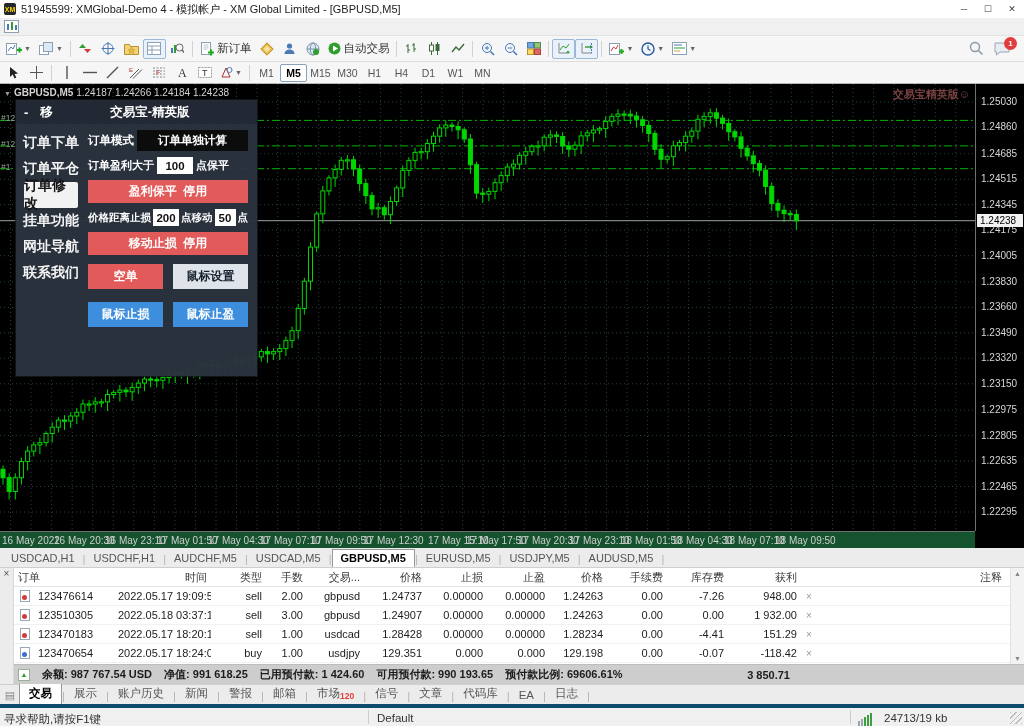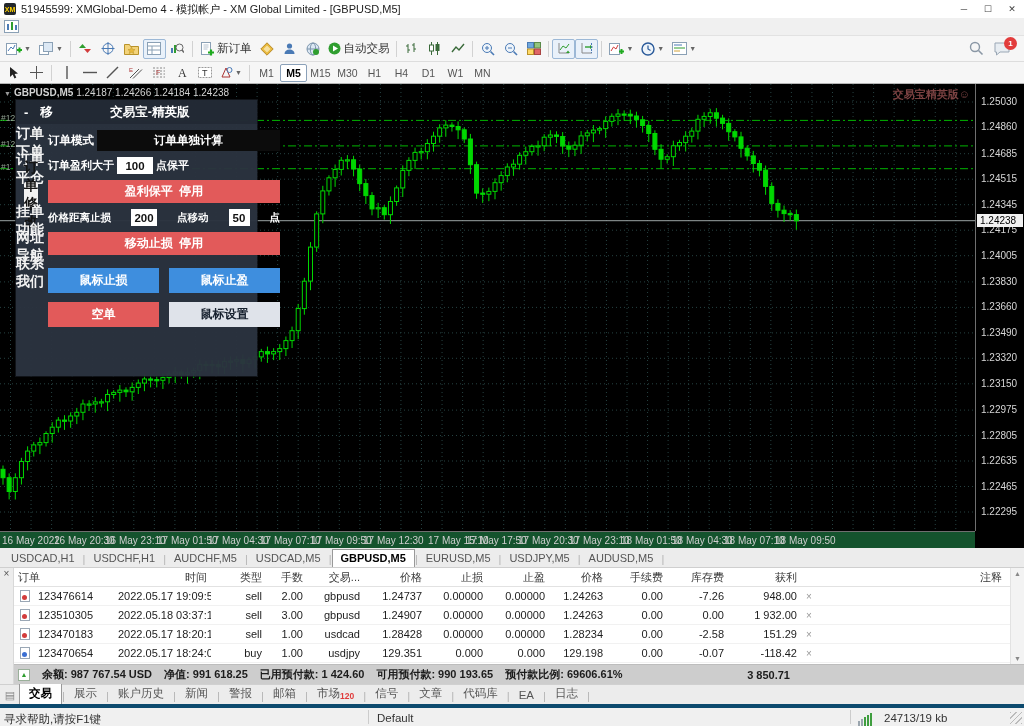--- a/index.html
+++ b/index.html
@@ -765,35 +765,35 @@
         <div class="tp-row">
             <span>订单模式</span>
             <div class="tp-blackbtn">订单单独计算</div>
           </div>
         <div class="tp-row" style="font-size:11px">
             <span>订单盈利大于</span>
             <input class="tp-input" style="width: 36px;" value="100">
             <span>点保平</span>
           </div>
         <div class="tp-red">盈利保平  停用</div>
-        <div class="tp-row" style="font-size:10.5px;gap:20px">
+        <div class="tp-row" style="font-size:10.5px;gap:2px">
             <span>价格距离止损</span>
             <input class="tp-input" style="width: 26px;" value="200">
             <span>点移动</span>
             <input class="tp-input" style="width: 21px;" value="50">
             <span>点</span>
           </div>
         <div class="tp-red">移动止损  停用</div>
+        <div class="tp-row" style="gap:10px;margin-top:3px">
+            <div class="tp-red tp-sell">空单</div>
+            <div class="tp-light">鼠标设置</div>
+          </div>
         <div class="tp-row" style="gap:10px;margin-top:7px">
             <div class="tp-blue">鼠标止损</div>
             <div class="tp-blue">鼠标止盈</div>
-          </div>
-        <div class="tp-row" style="gap:10px;margin-top:3px">
-            <div class="tp-red tp-sell">空单</div>
-            <div class="tp-light">鼠标设置</div>
           </div>
       </div>
     </div>
   </div>
 </div>
 
 <div class="chart-tabs" id="chart-tabs">
     <div class="ctab">USDCAD,H1</div>
     <span class="ctsep">|</span>
     <div class="ctab">USDCHF,H1</div>
@@ -871,21 +871,21 @@
           <div class="tc left" style="width: 80px;">123470183</div>
           <div class="tc" style="width: 97px;">2022.05.17 18:20:12</div>
           <div class="tc" style="width: 55px;">sell</div>
           <div class="tc" style="width: 41px;">1.00</div>
           <div class="tc" style="width: 57px;">usdcad</div>
           <div class="tc" style="width: 62px;">1.28428</div>
           <div class="tc" style="width: 61px;">0.00000</div>
           <div class="tc" style="width: 62px;">0.00000</div>
           <div class="tc" style="width: 58px;">1.28234</div>
           <div class="tc" style="width: 60px;">0.00</div>
-          <div class="tc" style="width: 61px;">-2.58</div>
+          <div class="tc" style="width: 61px;">-4.41</div>
           <div class="tc" style="width: 73px;">151.29</div>
           <div class="tc xbtn" style="width: 16px;">×</div>
           <div class="tc flex1"></div>
         </div>
         <div class="trow">
           <div class="tc" style="width: 20px;"><span class="doc" style="--dotc: #3b6fd2;"></span></div>
           <div class="tc left" style="width: 80px;">123470654</div>
           <div class="tc" style="width: 97px;">2022.05.17 18:24:00</div>
           <div class="tc" style="width: 55px;">buy</div>
           <div class="tc" style="width: 41px;">1.00</div>

